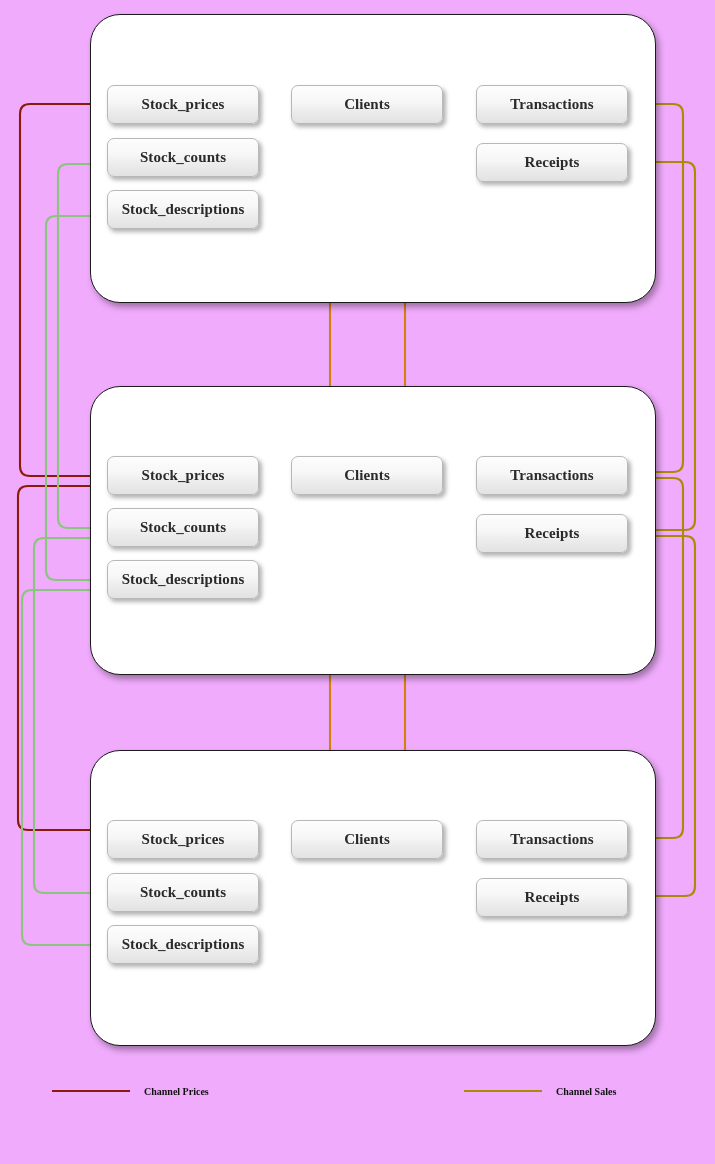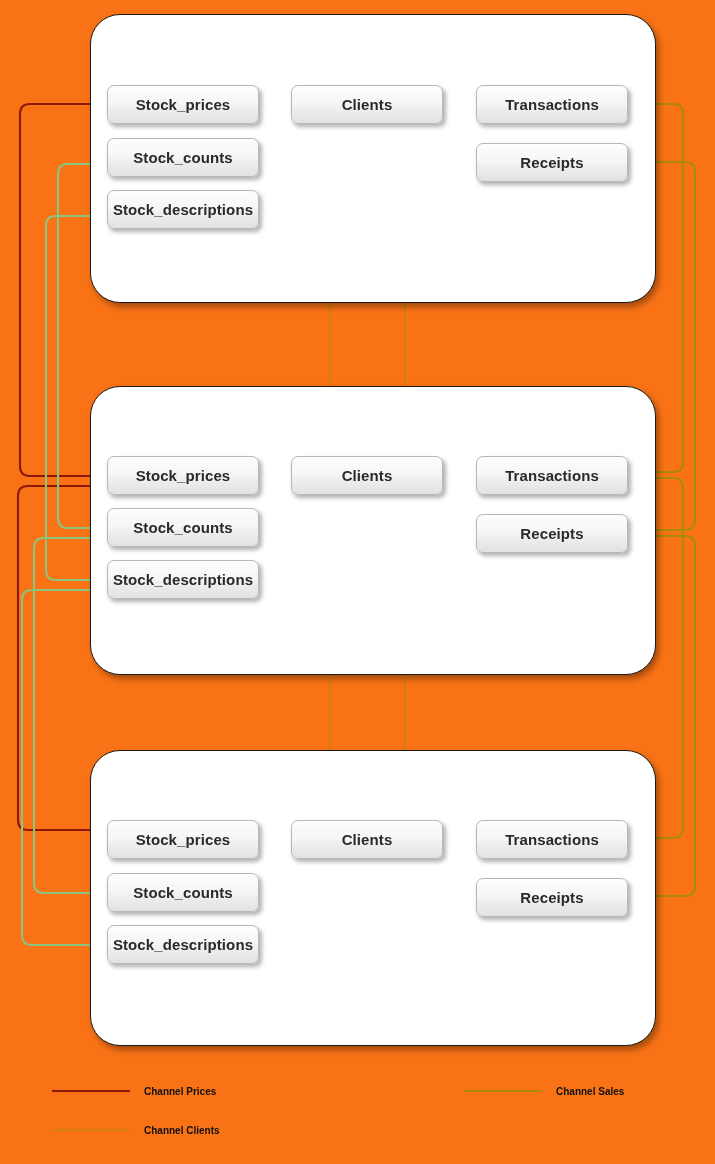--- a/index.html
+++ b/index.html
@@ -83,21 +83,21 @@
   .legend-text {
     font-size: 10px;
     font-weight: bold;
     color: #101010;
     white-space: nowrap;
   }
 </style>
 </head>
 <body>
 
-<div id="stage" style="background: #f97316;">
+<div id="stage" style="background: #f0abfc; font-family: Liberation Serif, serif;">
 
   <svg id="wire-layer" viewBox="0 0 715 1164" width="715" height="1164" xmlns="http://www.w3.org/2000/svg">
     <defs>
       <marker id="ah-red" markerWidth="9" markerHeight="9" refX="8" refY="4.5" orient="auto" markerUnits="userSpaceOnUse">
         <path d="M0,0.6 L9,4.5 L0,8.4 L2.4,4.5 Z" fill="#8b1a0a"></path>
       </marker>
       <marker id="ah-green" markerWidth="9" markerHeight="9" refX="8" refY="4.5" orient="auto" markerUnits="userSpaceOnUse">
         <path d="M0,0.6 L9,4.5 L0,8.4 L2.4,4.5 Z" fill="#8bc47f"></path>
       </marker>
       <marker id="ah-gold" markerWidth="9" markerHeight="9" refX="8" refY="4.5" orient="auto" markerUnits="userSpaceOnUse">
@@ -217,19 +217,15 @@
 
   <div id="legend">
     <div class="legend-item" style="left:52px; top:14px;">
       <span class="legend-swatch" id="sw0" style="border-top-color: rgb(139, 26, 10);"></span>
       <span class="legend-text">Channel Prices</span>
     </div>
     <div class="legend-item" style="left:464px; top:14px;">
       <span class="legend-swatch" id="sw1" style="border-top-color: rgb(169, 139, 6);"></span>
       <span class="legend-text">Channel Sales</span>
     </div>
-    <div class="legend-item" style="left:52px; top:53px;">
-      <span class="legend-swatch" id="sw2" style="border-top-color: rgb(210, 129, 10);"></span>
-      <span class="legend-text">Channel Clients</span>
-    </div>
   </div>
 
 </div>
 
 </body></html>

